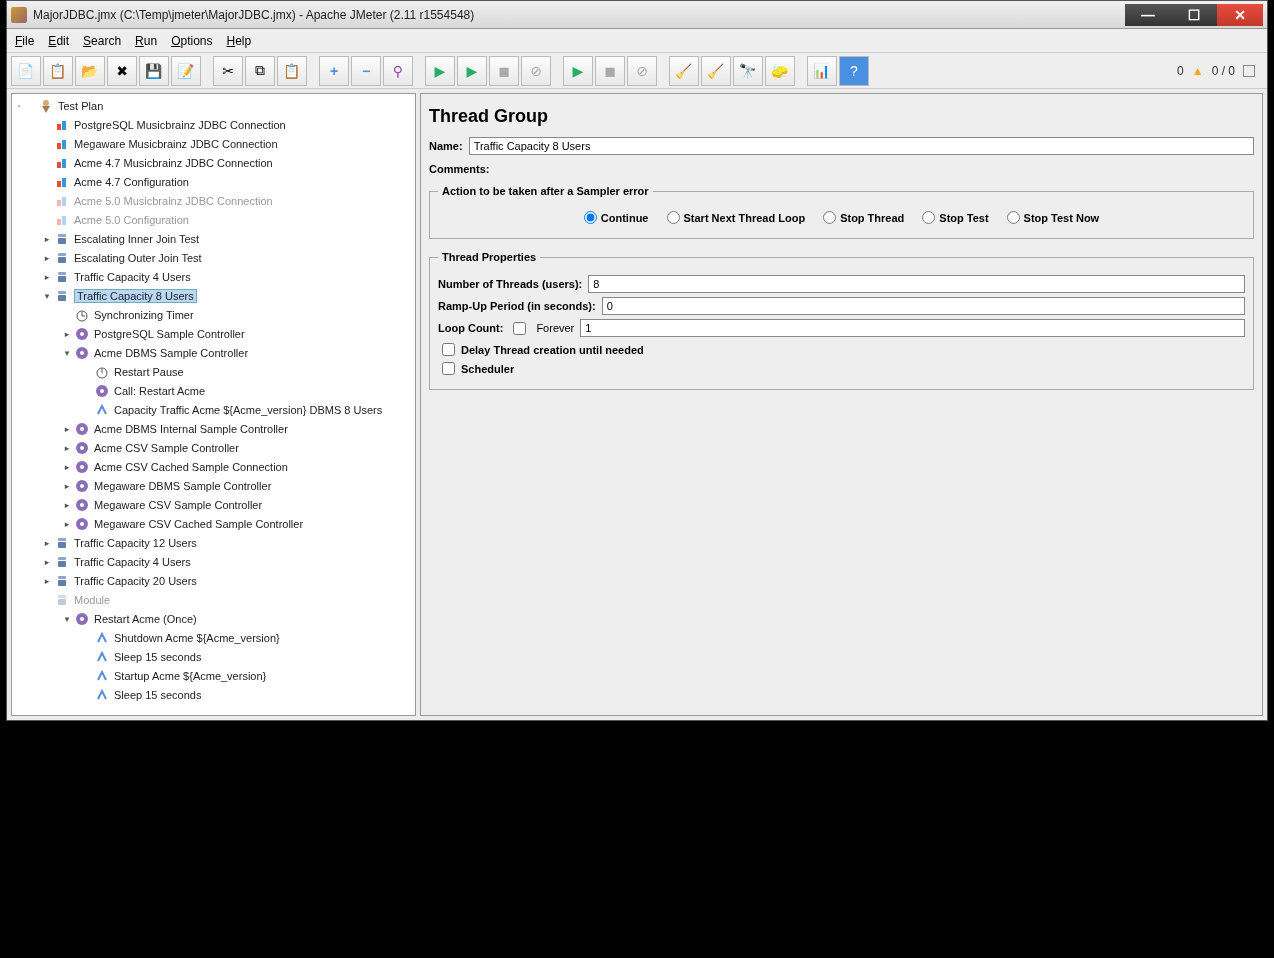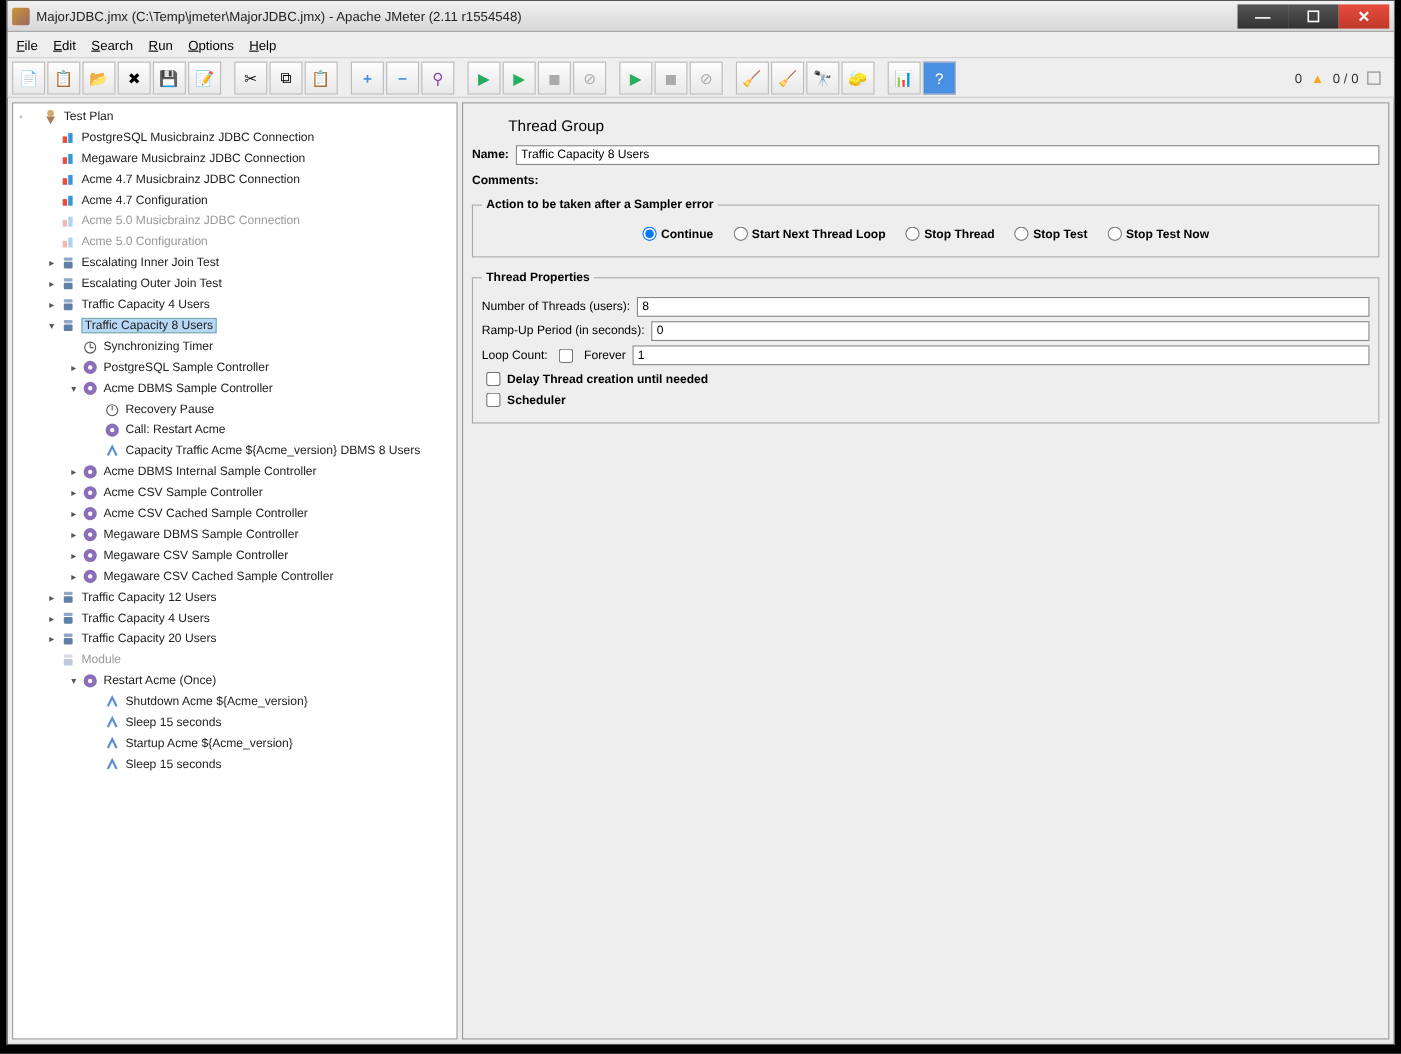--- a/index.html
+++ b/index.html
@@ -1,17 +1,17 @@
 <!DOCTYPE html>
 <html><head>
 <meta charset="utf-8">
 <style>
 * { box-sizing: border-box; margin: 0; padding: 0; }
 body { font-family: Tahoma, Arial, sans-serif; font-size: 11px; background: #000; width: 1274px; height: 958px; overflow: hidden; }
-.window { position: absolute; left: 6px; top: 0; width: 1262px; height: 950px; background: #ececec; border: 1px solid #555; }
+.window { position: absolute; left: 6px; top: 0; width: 1262px; height: 721px; background: #ececec; border: 1px solid #555; }
 .titlebar { height: 28px; background: linear-gradient(to bottom, #f0f0f0, #d8d8d8); display: flex; align-items: center; padding: 0 4px; border-bottom: 1px solid #999; }
 .titlebar .feather { width: 16px; height: 16px; background: linear-gradient(135deg, #c93, #966); border-radius: 2px; margin-right: 6px; }
 .titlebar .title { flex: 1; font-size: 12px; color: #222; }
 .titlebar .winbtns { display: flex; gap: 0; }
 .titlebar .winbtn { width: 46px; height: 22px; display: flex; align-items: center; justify-content: center; font-size: 14px; font-weight: bold; }
 .titlebar .winbtn.min, .titlebar .winbtn.max { background: linear-gradient(to bottom, #555, #333); color: #fff; }
 .titlebar .winbtn.close { background: linear-gradient(to bottom, #e74c3c, #c0392b); color: #fff; }
 .menubar { height: 24px; background: #eee; display: flex; align-items: center; padding: 0 8px; gap: 14px; border-bottom: 1px solid #ccc; }
 .menubar .mitem { font-size: 12px; cursor: default; }
 .menubar .mitem u { text-decoration: underline; }
@@ -25,30 +25,30 @@
 .treepanel { width: 405px; background: #fff; border: 1px solid #999; overflow: auto; padding: 2px; }
 .rightpanel { flex: 1; background: #eee; border: 1px solid #999; padding: 8px; display: flex; flex-direction: column; gap: 4px; overflow: auto; }
 .treenode { display: flex; align-items: center; height: 19px; white-space: nowrap; }
 .treenode .toggle { width: 10px; height: 10px; margin-right: 2px; font-size: 9px; color: #555; text-align: center; cursor: default; }
 .treenode .spacer { display: inline-block; }
 .treenode .ticon { width: 16px; height: 16px; display: inline-flex; align-items: center; justify-content: center; margin-right: 4px; }
 .treenode .tlabel { font-size: 11px; color: #222; }
 .treenode.disabled .tlabel { color: #999; }
 .treenode.disabled .ticon svg { opacity: 0.4; }
 .treenode.selected .tlabel { background: #b8d8f8; border: 1px solid #7aa; padding: 0 2px; }
-.panel-title { font-size: 14px; font-weight: normal; padding: 4px 0; margin-left: 33px; }
+.panel-title { font-size: 18px; font-weight: bold; padding: 4px 0; }
 .formrow { display: flex; align-items: center; gap: 6px; margin: 2px 0; }
 .formrow label { font-size: 11px; font-weight: bold; }
 .formrow input[type=text] { flex: 1; border: 1px solid #888; padding: 2px 4px; font-size: 11px; background: #fff; }
 fieldset { border: 1px solid #aaa; padding: 8px; margin: 4px 0; }
 fieldset legend { font-size: 11px; font-weight: bold; padding: 0 4px; }
 .radiorow { display: flex; justify-content: center; gap: 18px; padding: 6px 0; }
 .radiorow label { display: flex; align-items: center; gap: 4px; font-size: 11px; font-weight: bold; }
 .proprow { display: flex; align-items: center; gap: 6px; margin: 4px 0; }
-.proprow .plabel { font-size: 11px; font-weight: normal; white-space: nowrap; }
+.proprow .plabel { font-size: 11px; font-weight: bold; white-space: nowrap; }
 .proprow input[type=text] { flex: 1; border: 1px solid #888; padding: 2px 4px; font-size: 11px; background: #fff; }
 .proprow input[type=checkbox] { margin: 0 4px; }
 .checkrow { display: flex; align-items: center; gap: 6px; margin: 6px 4px; font-size: 11px; font-weight: bold; }
 </style>
 </head>
 <body>
 
 <div class="window">
   <div class="titlebar">
     <div class="feather"></div>
@@ -260,21 +260,21 @@
           <span class="tlabel">Acme DBMS Sample Controller</span>
         </div>
       <div class="treenode">
           <span class="spacer" style="width:80px"></span>
           <span class="ticon">
             <svg width="14" height="14">
               <circle cx="7" cy="8" r="5" fill="none" stroke="#555"></circle>
               <line x1="7" y1="8" x2="7" y2="4" stroke="#555"></line>
             </svg>
           </span>
-          <span class="tlabel">Recovery Pause</span>
+          <span class="tlabel">Restart Pause</span>
         </div>
       <div class="treenode">
           <span class="spacer" style="width:80px"></span>
           <span class="ticon">
             <svg width="14" height="14">
               <circle cx="7" cy="7" r="6" fill="#8a6fb8"></circle>
               <circle cx="7" cy="7" r="2" fill="#fff"></circle>
             </svg>
           </span>
           <span class="tlabel">Call: Restart Acme</span>
@@ -312,21 +312,21 @@
         </div>
       <div class="treenode">
           <span class="spacer" style="width:48px"></span>
           <span class="toggle">▸</span>
           <span class="ticon">
             <svg width="14" height="14">
               <circle cx="7" cy="7" r="6" fill="#8a6fb8"></circle>
               <circle cx="7" cy="7" r="2" fill="#fff"></circle>
             </svg>
           </span>
-          <span class="tlabel">Acme CSV Cached Sample Controller</span>
+          <span class="tlabel">Acme CSV Cached Sample Connection</span>
         </div>
       <div class="treenode">
           <span class="spacer" style="width:48px"></span>
           <span class="toggle">▸</span>
           <span class="ticon">
             <svg width="14" height="14">
               <circle cx="7" cy="7" r="6" fill="#8a6fb8"></circle>
               <circle cx="7" cy="7" r="2" fill="#fff"></circle>
             </svg>
           </span>

